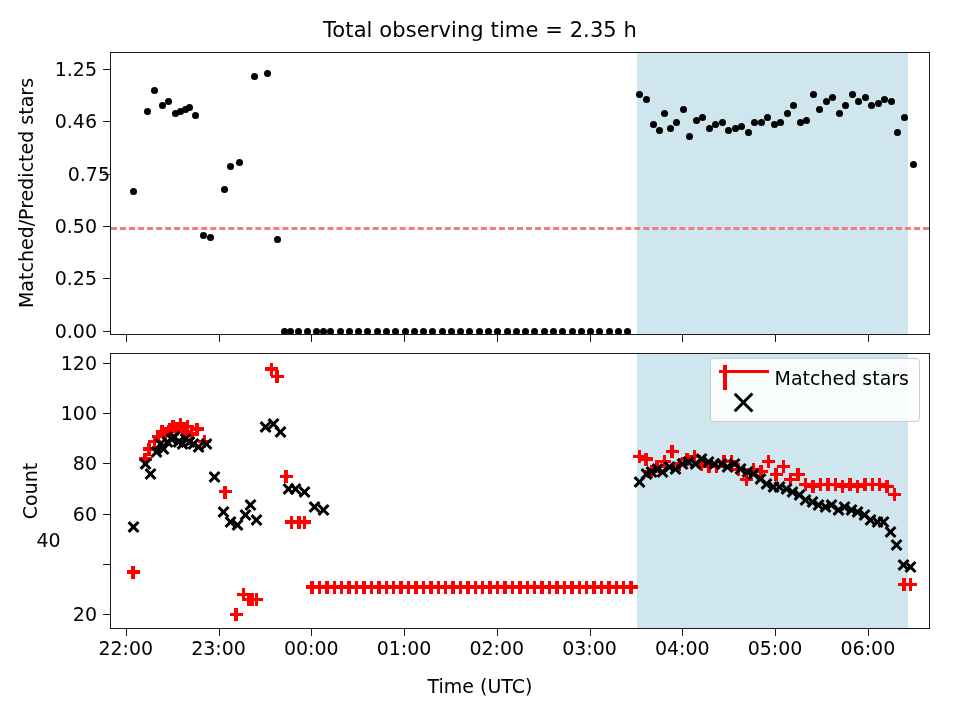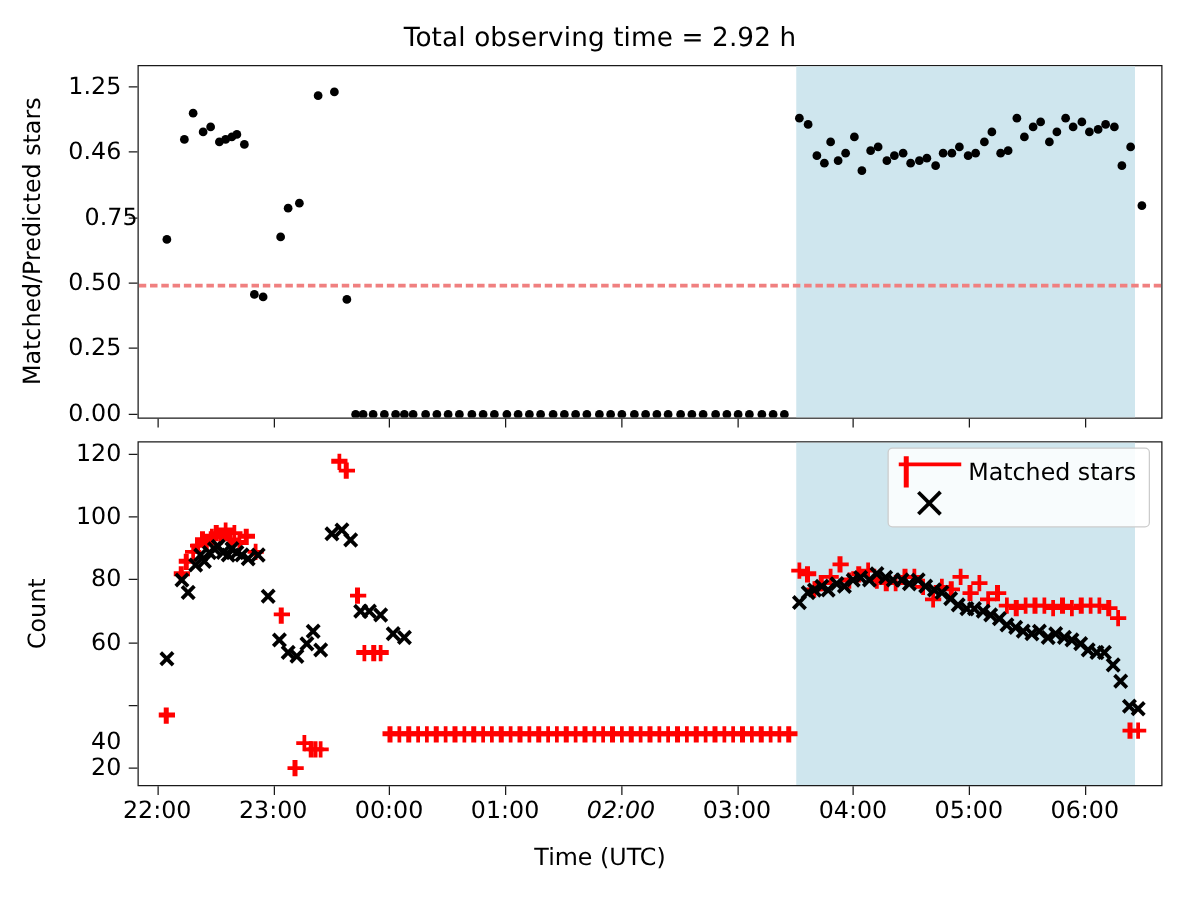--- a/index.html
+++ b/index.html
@@ -58,21 +58,21 @@
   .key .dot,.key .plus,.key .cross{position:static;margin:0;}
   .key .dash{width:44px;height:0;border-top:3px dashed #f08080;}
   #legend-top{left:118px;top:258px;}
   #legend-bot{right:40px;top:358px;}
 </style>
 </head>
 <body>
 
 <div id="figure">
 
-  <div class="title">Total observing time = 2.92 h</div>
+  <div class="title">Total observing time = 2.35 h</div>
 
   <div class="axes" id="ax-top">
     <div class="shade" id="shade-top" style="left: 525.95px; width: 270.86px; background: rgb(207, 230, 238);"></div>
     <div class="plotlayer" id="layer-top">
         <div class="dot" style="left: 22.2624px; top: 138.356px;"></div>
         <div class="dot" style="left: 36.1765px; top: 58.6963px;"></div>
         <div class="dot" style="left: 43.5973px; top: 37.7333px;"></div>
         <div class="dot" style="left: 51.0181px; top: 52.4074px;"></div>
         <div class="dot" style="left: 57.5113px; top: 48.2148px;"></div>
         <div class="dot" style="left: 64.0045px; top: 60.7926px;"></div>
@@ -376,21 +376,21 @@
         <div class="cross" style="left: 779.186px; top: 178.145px;"></div>
         <div class="cross" style="left: 785.679px; top: 190.691px;"></div>
         <div class="cross" style="left: 793.1px; top: 210.764px;"></div>
         <div class="cross" style="left: 799.593px; top: 213.273px;"></div>
       </div>
   </div>
   <div id="ticks-bot">
       <div class="ytick" style="position: absolute; left: 103px; top: 613.945px; width: 7px; right: auto;"></div>
       <div class="ylabel-t" style="left: 0px; width: 97px; right: auto; top: 613.945px;">20</div>
       <div class="ytick" style="position: absolute; left: 103px; top: 563.764px; width: 7px; right: auto;"></div>
-      <div class="ylabel-t" style="left: 0px; width: 97px; right: auto; top: 593px;">40</div>
+      <div class="ylabel-t" style="left: 0px; width: 97px; right: auto; top: 540px; text-align: center;">40</div>
       <div class="ytick" style="position: absolute; left: 103px; top: 513.582px; width: 7px; right: auto;"></div>
       <div class="ylabel-t" style="left: 0px; width: 97px; right: auto; top: 513.582px;">60</div>
       <div class="ytick" style="position: absolute; left: 103px; top: 463.4px; width: 7px; right: auto;"></div>
       <div class="ylabel-t" style="left: 0px; width: 97px; right: auto; top: 463.4px;">80</div>
       <div class="ytick" style="position: absolute; left: 103px; top: 413.218px; width: 7px; right: auto;"></div>
       <div class="ylabel-t" style="left: 0px; width: 97px; right: auto; top: 413.218px;">100</div>
       <div class="ytick" style="position: absolute; left: 103px; top: 363.036px; width: 7px; right: auto;"></div>
       <div class="ylabel-t" style="left: 0px; width: 97px; right: auto; top: 363.036px;">120</div>
     </div>
   <div id="ticks-x">
@@ -401,21 +401,21 @@
       <div style="position: absolute; left: 218.529px; top: 629px; height: 7px; border-left: 1.6px solid rgb(26, 26, 26);"></div>
       <div class="xlabel-t" style="left: 218.529px;">23:00</div>
       <div style="position: absolute; left: 311.29px; top: 335px; height: 7px; border-left: 1.6px solid rgb(26, 26, 26);"></div>
       <div style="position: absolute; left: 311.29px; top: 629px; height: 7px; border-left: 1.6px solid rgb(26, 26, 26);"></div>
       <div class="xlabel-t" style="left: 311.29px;">00:00</div>
       <div style="position: absolute; left: 404.05px; top: 335px; height: 7px; border-left: 1.6px solid rgb(26, 26, 26);"></div>
       <div style="position: absolute; left: 404.05px; top: 629px; height: 7px; border-left: 1.6px solid rgb(26, 26, 26);"></div>
       <div class="xlabel-t" style="left: 404.05px;">01:00</div>
       <div style="position: absolute; left: 496.81px; top: 335px; height: 7px; border-left: 1.6px solid rgb(26, 26, 26);"></div>
       <div style="position: absolute; left: 496.81px; top: 629px; height: 7px; border-left: 1.6px solid rgb(26, 26, 26);"></div>
-      <div class="xlabel-t" style="left: 496.81px; font-style: italic;">02:00</div>
+      <div class="xlabel-t" style="left: 496.81px;">02:00</div>
       <div style="position: absolute; left: 589.57px; top: 335px; height: 7px; border-left: 1.6px solid rgb(26, 26, 26);"></div>
       <div style="position: absolute; left: 589.57px; top: 629px; height: 7px; border-left: 1.6px solid rgb(26, 26, 26);"></div>
       <div class="xlabel-t" style="left: 589.57px;">03:00</div>
       <div style="position: absolute; left: 682.33px; top: 335px; height: 7px; border-left: 1.6px solid rgb(26, 26, 26);"></div>
       <div style="position: absolute; left: 682.33px; top: 629px; height: 7px; border-left: 1.6px solid rgb(26, 26, 26);"></div>
       <div class="xlabel-t" style="left: 682.33px;">04:00</div>
       <div style="position: absolute; left: 775.09px; top: 335px; height: 7px; border-left: 1.6px solid rgb(26, 26, 26);"></div>
       <div style="position: absolute; left: 775.09px; top: 629px; height: 7px; border-left: 1.6px solid rgb(26, 26, 26);"></div>
       <div class="xlabel-t" style="left: 775.09px;">05:00</div>
       <div style="position: absolute; left: 867.851px; top: 335px; height: 7px; border-left: 1.6px solid rgb(26, 26, 26);"></div>

